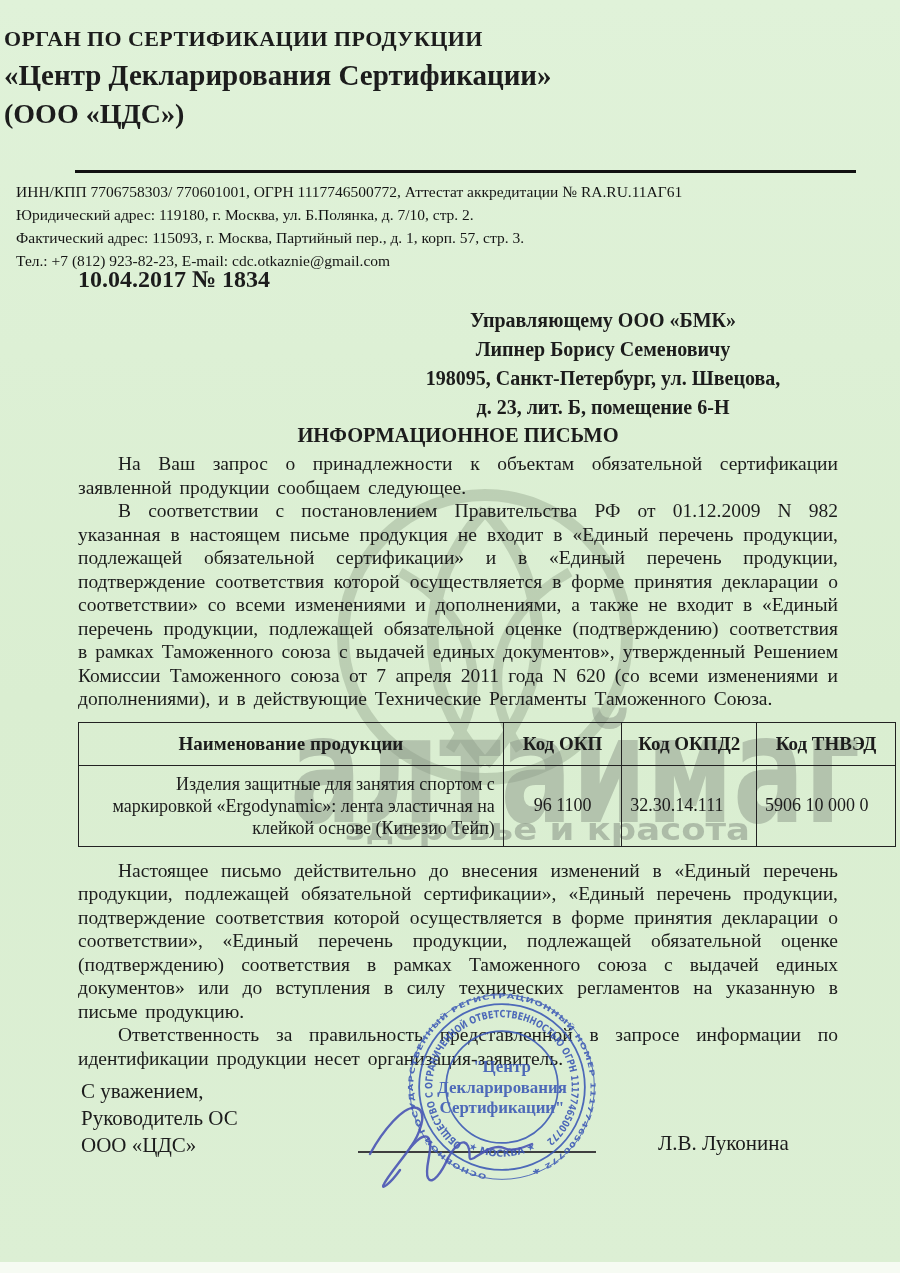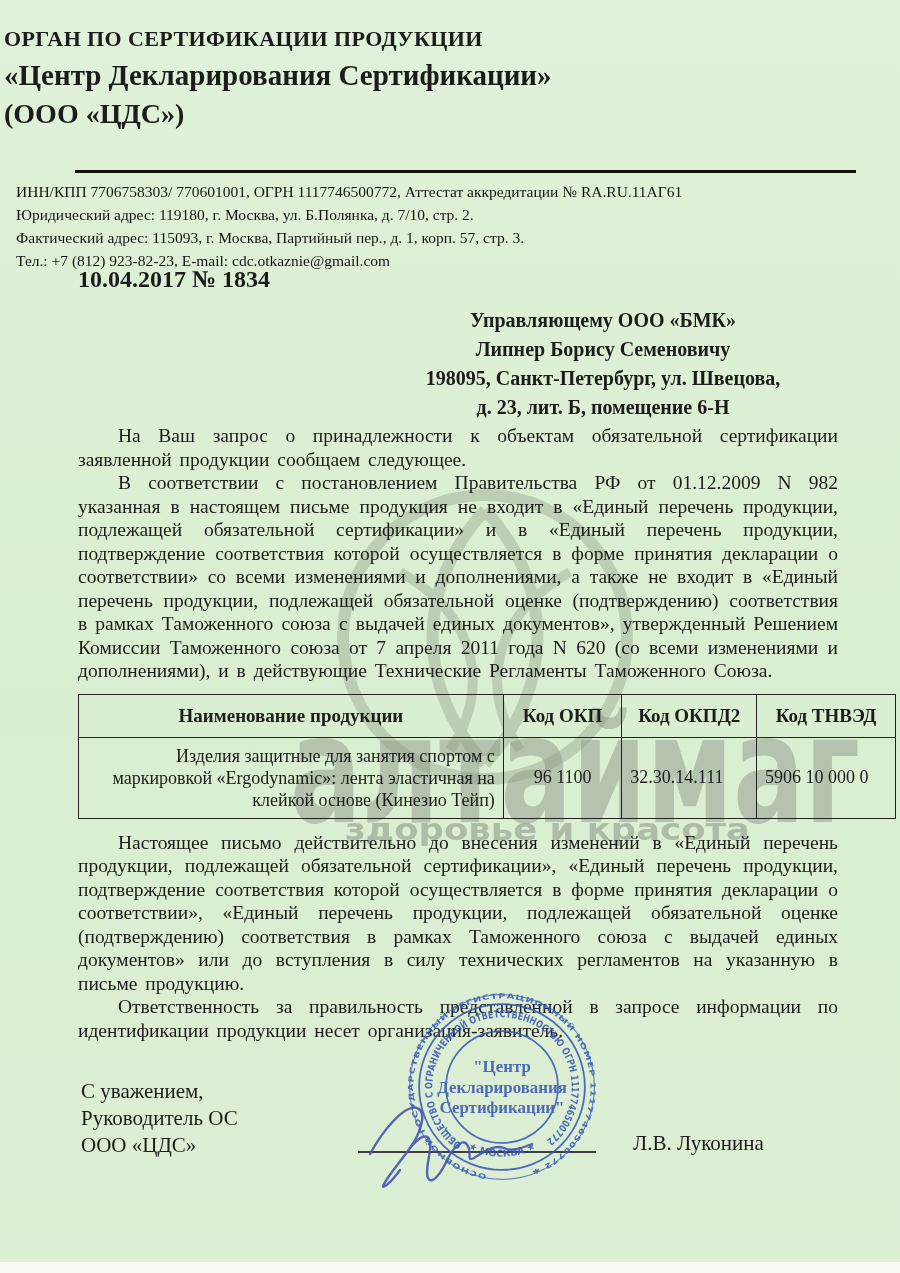--- a/index.html
+++ b/index.html
@@ -34,21 +34,21 @@
   table.codes{border-collapse:collapse;margin:11px 0 12px 0;width:818px;}
   table.codes th,table.codes td{border:1.6px solid #222;}
   table.codes th{font-size:19px;font-weight:bold;text-align:center;padding:10px 4px;}
   table.codes td{font-size:18px;padding:7px 8px;}
   td.c-name{width:52%;text-align:right;line-height:22px;}
   td.c-okp{width:14.5%;text-align:center;}
   td.c-okpd{width:16.5%;text-align:left;}
   td.c-tnved{width:17%;margin-top:36px;}
   .signoff{position:absolute;top:1078px;left:81px;font-size:21px;line-height:27px;}
   .sig-line{position:absolute;top:1151px;left:358px;width:238px;height:2px;background:#3f3f3f;}
-  .sig-name{position:absolute;top:1131px;left:633px;font-size:21px;}
+  .sig-name{position:absolute;top:1131px;left:658px;font-size:21px;}
   .bottom-strip{position:absolute;left:0;bottom:0;width:100%;height:11px;background:rgba(250,253,248,.85);}
   
   .ink{position:absolute;inset:0;z-index:3;pointer-events:none;}
   .stamp-svg{position:absolute;left:407px;top:992px;opacity:.88;}
   .handsig-svg{position:absolute;left:362px;top:1092px;opacity:.9;}
   .stamp-ring{font-family:"DejaVu Sans",sans-serif;font-weight:bold;fill:#3a57b5;}
   .stamp-center{font-family:"Liberation Serif",serif;font-weight:bold;fill:#3a57b5;font-size:16px;}
   .wm-text{font-family:"DejaVu Sans",sans-serif;font-weight:bold;fill:#8d998a;}
 </style>
 </head>
@@ -92,20 +92,21 @@
     <div class="refline">10.04.2017 № 1834</div>
 
     <div class="recipient">
       <div>Управляющему ООО  «БМК»</div>
       <div>Липнер Борису Семеновичу</div>
       <div>198095, Санкт-Петербург, ул. Швецова,</div>
       <div>д. 23, лит. Б, помещение 6-Н</div>
     </div>
 
     <div class="bodycol">
+      <div class="letter-title">ИНФОРМАЦИОННОЕ ПИСЬМО</div>
       <p>На Ваш запрос о принадлежности к объектам обязательной сертификации заявленной продукции сообщаем следующее.</p>
       <p>В соответствии с постановлением Правительства РФ от 01.12.2009 N 982 указанная в настоящем письме продукция не входит в «Единый перечень продукции, подлежащей обязательной сертификации» и в «Единый перечень продукции, подтверждение соответствия которой осуществляется в форме принятия декларации о соответствии» со всеми изменениями и дополнениями, а также не входит в «Единый перечень продукции, подлежащей обязательной оценке (подтверждению) соответствия в рамках Таможенного союза с выдачей единых документов», утвержденный Решением Комиссии Таможенного союза от 7 апреля 2011 года N 620 (со всеми изменениями и дополнениями), и в действующие Технические Регламенты Таможенного Союза.</p>
 
       <table class="codes">
         <thead>
           <tr>
             <th>Наименование продукции</th>
             <th>Код ОКП</th>
             <th>Код ОКПД2</th>
             <th>Код ТНВЭД</th>

